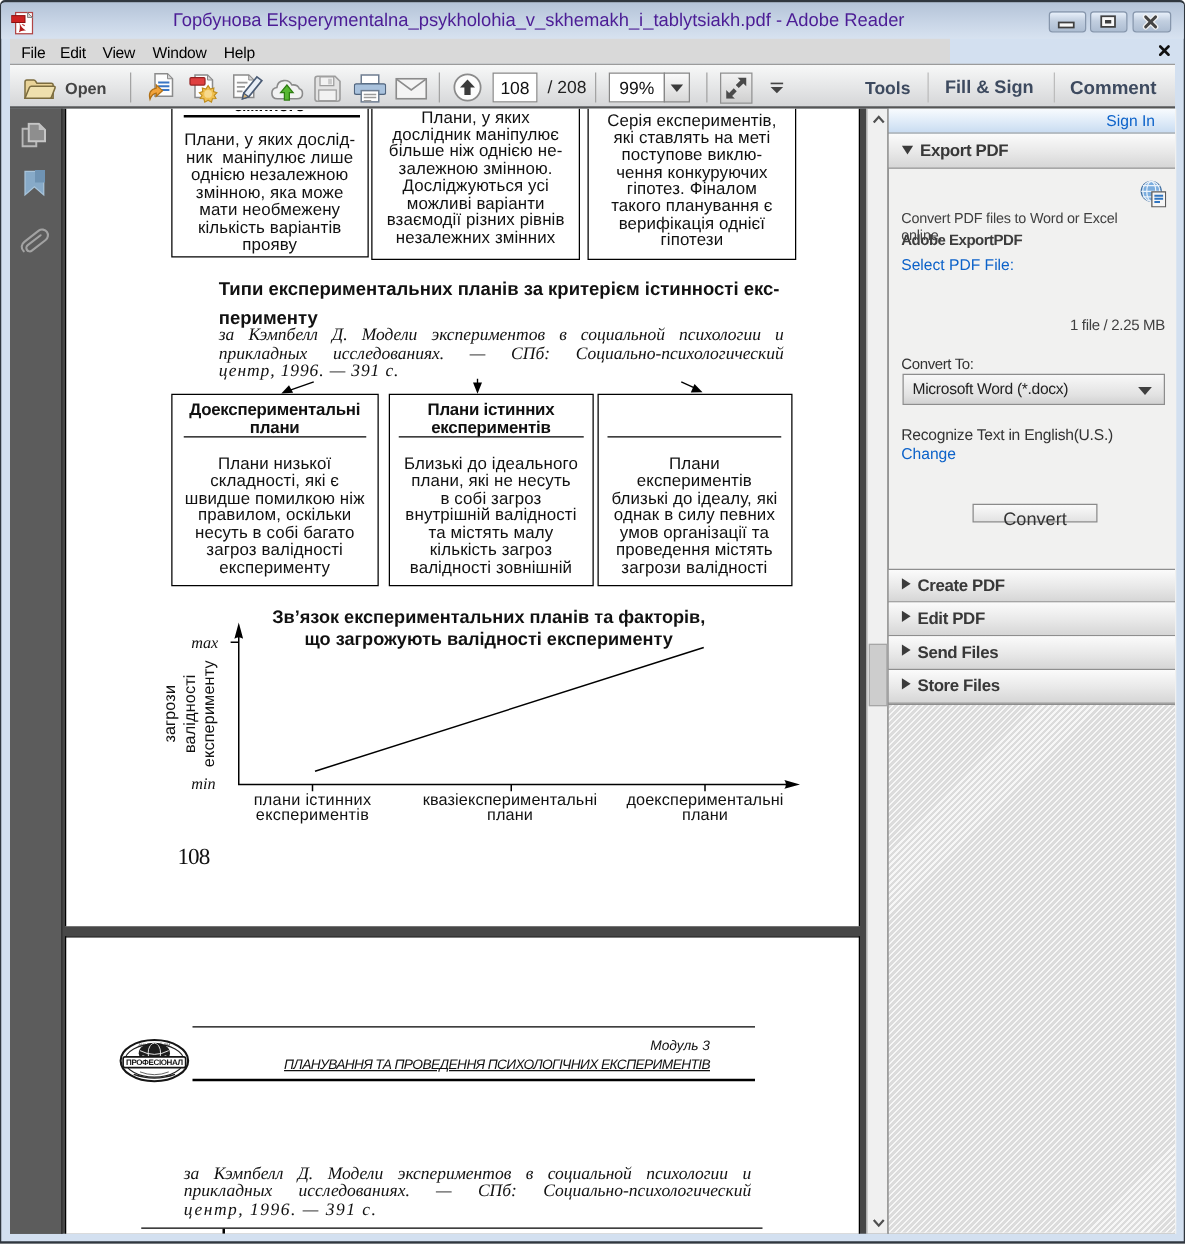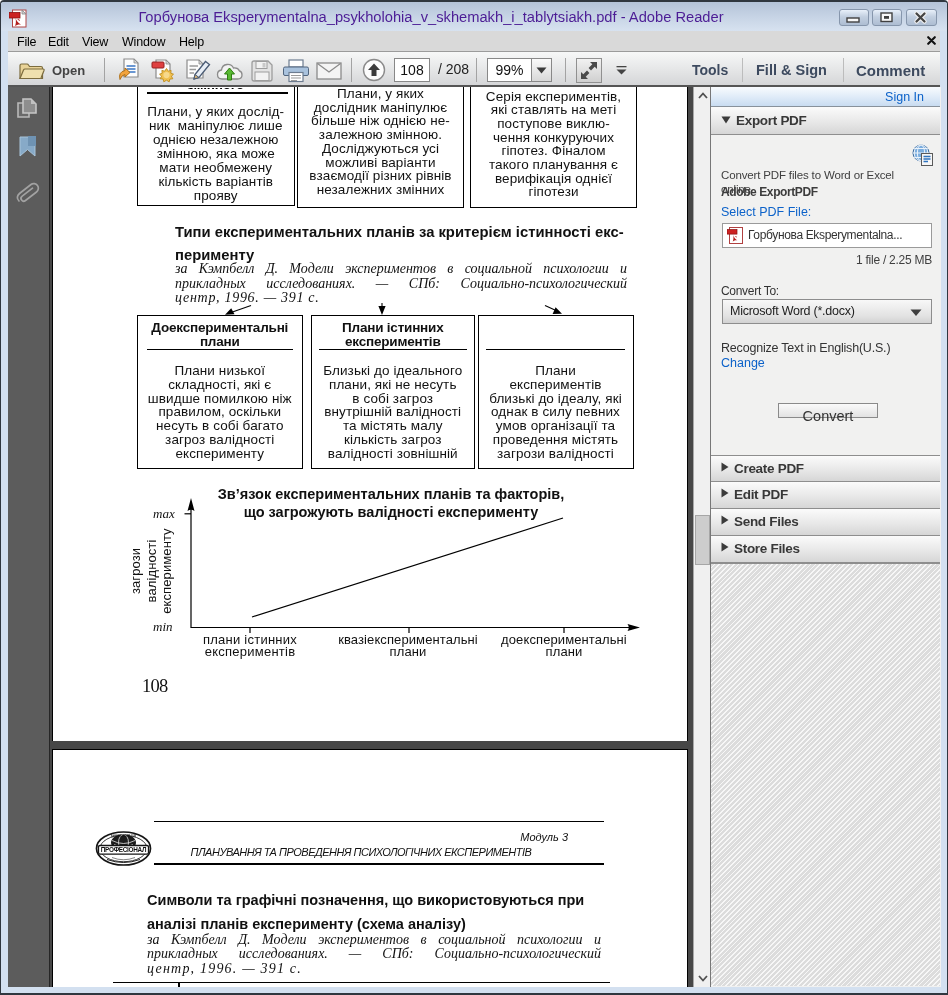--- a/index.html
+++ b/index.html
@@ -10,21 +10,21 @@
   #frame{position:absolute;left:0;top:0;width:948px;height:995px;background:#d3e0f0;
          box-sizing:border-box;border:1px solid #30373f;border-top:2px solid #30373f;
          border-bottom:2px solid #30373f;border-radius:4px 4px 0 0;}
   #titlebar{position:absolute;left:1px;top:2px;width:946px;height:29px;
             background:linear-gradient(#b4c3d8,#c8d5e6 55%,#d7e2f0);border-radius:3px 3px 0 0;}
   #titletext{position:absolute;left:0;top:9px;width:862px;text-align:center;
              font-size:14.7px;color:#4c1d95;}
   .winbtn{position:absolute;top:9px;height:17px;border:1px solid #8696ac;border-radius:3px;
           background:linear-gradient(#e8f0fa,#c2cfe0 45%,#adbdd2);box-sizing:border-box;}
   
-  #menubar{position:absolute;left:8px;top:31px;width:932px;height:20px;background:#d9d9d9;}
+  #menubar{position:absolute;left:8px;top:31px;width:752px;height:20px;background:#d9d9d9;}
   .mi{position:absolute;top:4px;font-size:12.5px;letter-spacing:-0.2px;color:#000;}
   
   #toolbar{position:absolute;left:8px;top:51px;width:932px;height:36px;box-sizing:border-box;
            background:linear-gradient(#f7f8f8,#e3e4e5 60%,#d5d6d8);
            border-top:1px solid #9b9b9b;border-bottom:2px solid #555;}
   .tsep{position:absolute;top:6px;width:1px;height:24px;background:#a3a3a3;}
   .tbtext{position:absolute;font-size:15px;font-weight:bold;color:#3d4a5f;top:9px;}
   
   #main{position:absolute;left:8px;top:87px;width:932px;height:900px;background:#474747;}
   #sidebar{position:absolute;left:0;top:0;width:41px;height:900px;background:#5c5c5c;
@@ -270,22 +270,21 @@
         <path d="M17 9.5 Q28.5 15.5 40 9.5 M19 13.5 Q28.5 18 38 13.5"></path>
         <ellipse cx="28.5" cy="11.5" rx="5" ry="8"></ellipse>
       </g>
       <text x="28.5" y="6.2" font-size="3" text-anchor="middle" fill="#111" font-family="Liberation Sans">АНАЛІТИКИЙ ДІМ</text>
       <rect x="3.5" y="14.5" width="50" height="8.6" rx="1.5" fill="#fff" stroke="#151515" stroke-width="1.3"></rect>
       <text x="28.5" y="21.4" font-size="6.4" font-weight="bold" text-anchor="middle" fill="#111" font-family="Liberation Sans" letter-spacing="-0.3">ПРОФЕСІОНАЛ</text>
       <path d="M12 28.5 Q28.5 34.5 45 28.5" fill="none" stroke="#222" stroke-width="1"></path>
       <path d="M17 26.5 Q28.5 31 40 26.5" fill="none" stroke="#333" stroke-width="0.6"></path>
     </svg>
     <div class="abs" style="left:315px;top:81px;width:200px;text-align:right;font-size:11px;font-style:italic;color:#111;">Модуль 3</div>
-    <div class="abs" style="left:101px;top:96px;width:414px;text-align:center;font-size:11px;letter-spacing:-0.5px;font-style:italic;color:#111;white-space:nowrap;">ПЛАНУВАННЯ ТА ПРОВЕДЕННЯ ПСИХОЛОГІЧНИХ ЕКСПЕРИМЕНТІВ</div>
-    <div class="ln hdr" style="left:94px;top:137.5px;line-height:24px;font-size:14.5px;letter-spacing:0;">Символи та графічні позначення, що використовуються при<br>аналізі планів експерименту (схема аналізу)</div>
+    <div class="abs" style="left:101px;top:96px;width:414px;text-align:right;font-size:11px;letter-spacing:-0.5px;font-style:italic;color:#111;white-space:nowrap;text-decoration:underline;">ПЛАНУВАННЯ ТА ПРОВЕДЕННЯ ПСИХОЛОГІЧНИХ ЕКСПЕРИМЕНТІВ</div>
     <div class="cit abs jus" style="left:94px;top:181.5px;width:454px;">за Кэмпбелл Д. Модели экспериментов в социальной психологии и</div>
     <div class="cit abs jus" style="left:94px;top:196px;width:454px;">прикладных&nbsp; исследованиях.&nbsp; —&nbsp; СПб:&nbsp; Социально-психологический</div>
     <div class="cit abs" style="left:94px;top:210.5px;letter-spacing:1.2px;">центр, 1996. — 391 с.</div>
     <div class="abs" style="left:60px;top:231.5px;width:497px;height:1.7px;background:#000;"></div>
     <div class="abs" style="left:125px;top:233px;width:1.5px;height:4px;background:#000;"></div>
   </div>
   <div id="vscroll">
     <svg class="abs" style="left:4px;top:5px;" width="10" height="7" viewBox="0 0 10 7">
         <path d="M1 6 L5 1.5 L9 6" fill="none" stroke="#505050" stroke-width="1.8"></path>
       </svg>
@@ -310,28 +309,20 @@
           <ellipse cx="9" cy="9" rx="6.8" ry="8"></ellipse>
         <path d="M1 9 H17 M2.2 4.5 H15.8 M2.2 13.5 H15.8"></path>
       </g>
       <rect x="9.5" y="9.5" width="11" height="12" fill="#f6f6f6" stroke="#5a5a5a" stroke-width="1"></rect>
       <g stroke="#2f74c0" stroke-width="1.6">
           <path d="M11.5 12.5 H18.5 M11.5 15 H18.5 M11.5 17.5 H16"></path>
         </g>
     </svg>
     <div class="abs" style="left:10px;top:81px;font-size:11.5px;letter-spacing:-0.15px;color:#404040;line-height:14px;">Convert PDF files to Word or Excel<br>online.</div>
     <div class="abs blue" style="left:10px;top:118px;font-size:12.5px;">Select PDF File:</div>
-    <div class="abs" style="left:11px;top:136px;width:210px;height:25px;background:#fff;border:1px solid #9a9a9a;box-sizing:border-box;">
-      <svg class="abs" style="left:4px;top:3px;" width="16" height="17" viewBox="0 0 16 17">
-        <rect x="2.5" y="0.5" width="13" height="16" fill="#fff" stroke="#b04040" stroke-width="1"></rect>
-        <rect x="0" y="2.5" width="10" height="4.6" fill="#c22" stroke="#8a1111" stroke-width="0.7"></rect>
-        <path d="M6.2 8 C7 10.5 8.2 12.2 10.7 13.4 C8.6 13.2 7 13.7 5.7 14.7 C6.5 13 6.7 10.5 6.2 8 Z M7.7 9.3 C8.8 8.9 10 9.4 10 10.6 C9.2 10.2 8.3 9.8 7.7 9.3 Z" fill="#b21d1d"></path>
-      </svg>
-      <span class="abs" style="left:25px;top:4px;font-size:12px;letter-spacing:-0.35px;color:#333;white-space:nowrap;">Горбунова Eksperymentalna...</span>
-    </div>
     <div class="abs" style="right:9px;top:166px;font-size:12px;letter-spacing:-0.25px;color:#3f3f3f;">1 file / 2.25 MB</div>
     <div class="abs" style="left:10px;top:197px;font-size:12px;letter-spacing:-0.3px;color:#333;">Convert To:</div>
     <div class="abs" style="left:11px;top:212px;width:210px;height:25px;background:linear-gradient(#f8f8f8,#e2e2e2 70%,#d2d2d2);border:1px solid #8d8d8d;box-sizing:border-box;">
       <span class="abs" style="left:7px;top:4px;font-size:12.5px;letter-spacing:-0.25px;color:#222;">Microsoft Word (*.docx)</span>
       <svg class="abs" style="right:9px;top:9px;" width="12" height="8" viewBox="0 0 12 8">
           <path d="M0.5 0.5 H11.5 L6 7 Z" fill="#3f3f3f"></path>
         </svg>
     </div>
     <div class="abs" style="left:10px;top:254px;font-size:12.5px;letter-spacing:-0.2px;color:#333;">Recognize Text in English(U.S.)</div>
     <div class="abs blue" style="left:10px;top:269px;font-size:12.5px;">Change</div>

